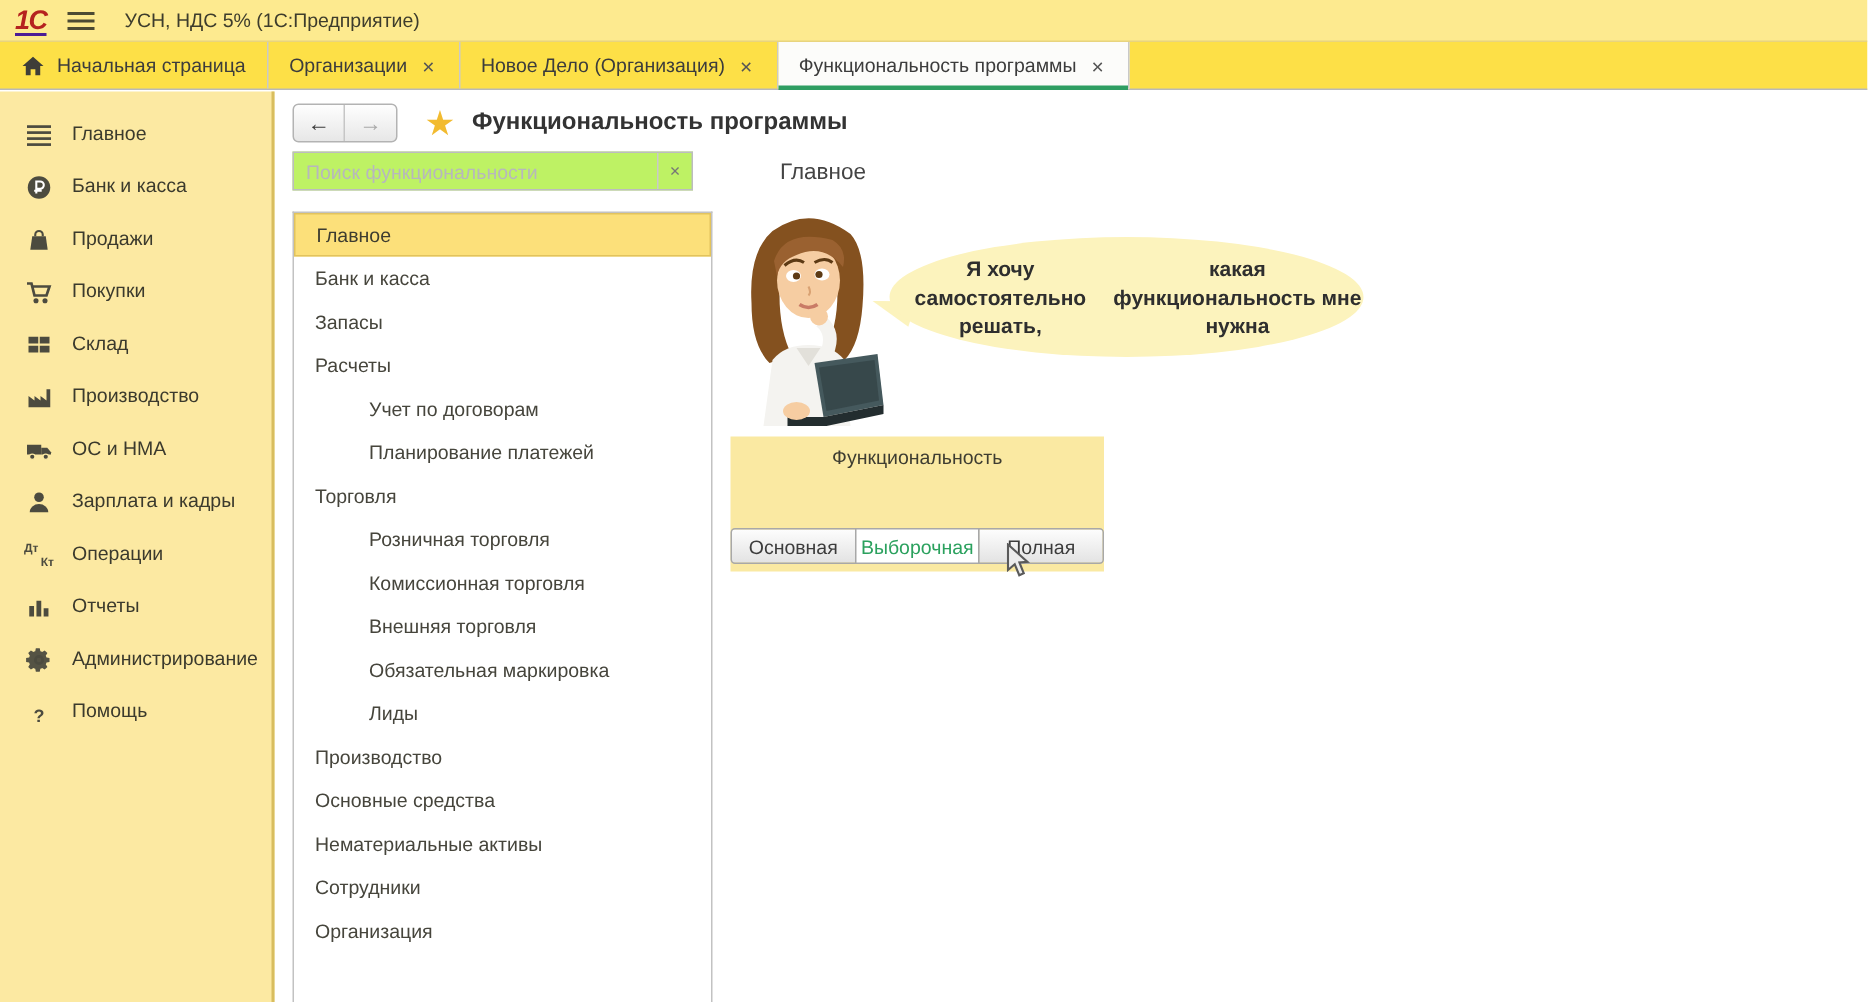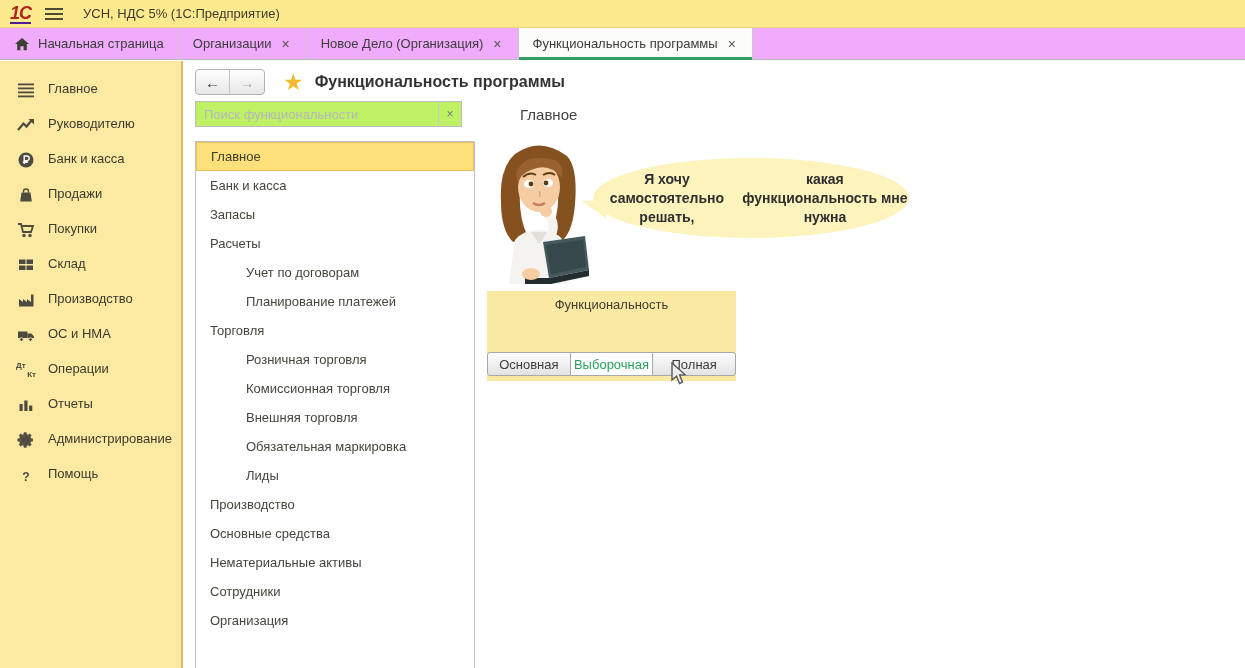--- a/index.html
+++ b/index.html
@@ -21,21 +21,21 @@
   }
   .logo { font-weight: bold; font-size: 18px; color: #b5231f; letter-spacing: -1px;
           font-style: italic; line-height: 1; margin-right: 14px; border-bottom: 2px solid #4c1d95; padding-bottom: 0;}
   .hamburger { width: 18px; height: 12px; display: flex; flex-direction: column; justify-content: space-between; margin-right: 20px; cursor: pointer; }
   .hamburger i { display: block; height: 2px; background: #4c4b33; }
   .win-title { font-size: 13px; color: #3d3c2c; }
 
   
   .tabbar {
     height: 32px;
-    background: #f0abfc;
+    background: #fde047;
     border-bottom: 1px solid #b9b9b9;
     display: flex; align-items: stretch;
   }
   .tab {
     display: flex; align-items: center; gap: 8px;
     padding: 0 14px;
     font-size: 13px; color: #3c3c3c;
     border-right: 1px solid #c9c9c9;
     position: relative;
     cursor: pointer;
@@ -192,29 +192,20 @@
               <rect x="1" y="10.5" width="16" height="1.8"></rect>
               <rect x="1" y="14.5" width="16" height="1.8"></rect>
             </g>
           </svg>
         </span>
       <span class="lbl">Главное</span>
     </div>
     <div class="side-item">
       <span class="ic">
           <svg viewBox="0 0 18 18">
-            <path d="M1 14 L6.5 7.5 L9.5 10.5 L14.5 4.5" fill="none" stroke="#4c4b3f" stroke-width="2.2"></path>
-            <path d="M11.5 3 H17 V8.5 Z" fill="#4c4b3f"></path>
-          </svg>
-        </span>
-      <span class="lbl">Руководителю</span>
-    </div>
-    <div class="side-item">
-      <span class="ic">
-          <svg viewBox="0 0 18 18">
             <circle cx="9" cy="9" r="7.5" fill="#4c4b3f"></circle>
             <path d="M7.2 13 V5 h2.6 a2.4 2.4 0 0 1 0 4.8 H7.2 M5.8 11.2 h5" fill="none" stroke="#fff" stroke-width="1.4"></path>
           </svg>
         </span>
       <span class="lbl">Банк и касса</span>
     </div>
     <div class="side-item">
       <span class="ic">
           <svg viewBox="0 0 18 18">
             <path d="M4.5 6.5 h9 l1.3 9 H3.2 Z" fill="#4c4b3f"></path>
@@ -257,20 +248,29 @@
     <div class="side-item">
       <span class="ic">
           <svg viewBox="0 0 18 18">
             <rect x="1" y="5.5" width="9.5" height="6.5" fill="#4c4b3f"></rect>
             <path d="M10.5 7.5 h4 l2.5 3 v1.5 h-6.5 Z" fill="#4c4b3f"></path>
             <circle cx="4.5" cy="13.5" r="1.8" fill="#4c4b3f" stroke="#fce9a2" stroke-width="0.8"></circle>
             <circle cx="13.5" cy="13.5" r="1.8" fill="#4c4b3f" stroke="#fce9a2" stroke-width="0.8"></circle>
           </svg>
         </span>
       <span class="lbl">ОС и НМА</span>
+    </div>
+    <div class="side-item">
+      <span class="ic">
+          <svg viewBox="0 0 18 18">
+            <circle cx="9" cy="5.5" r="3.2" fill="#4c4b3f"></circle>
+            <path d="M2.8 15.5 a6.2 5.5 0 0 1 12.4 0 Z" fill="#4c4b3f"></path>
+          </svg>
+        </span>
+      <span class="lbl">Зарплата и кадры</span>
     </div>
     <div class="side-item">
       <span class="ic">
           <span class="dtkt">
             <b>Дт</b>
             <b>Кт</b>
           </span>
         </span>
       <span class="lbl">Операции</span>
     </div>

